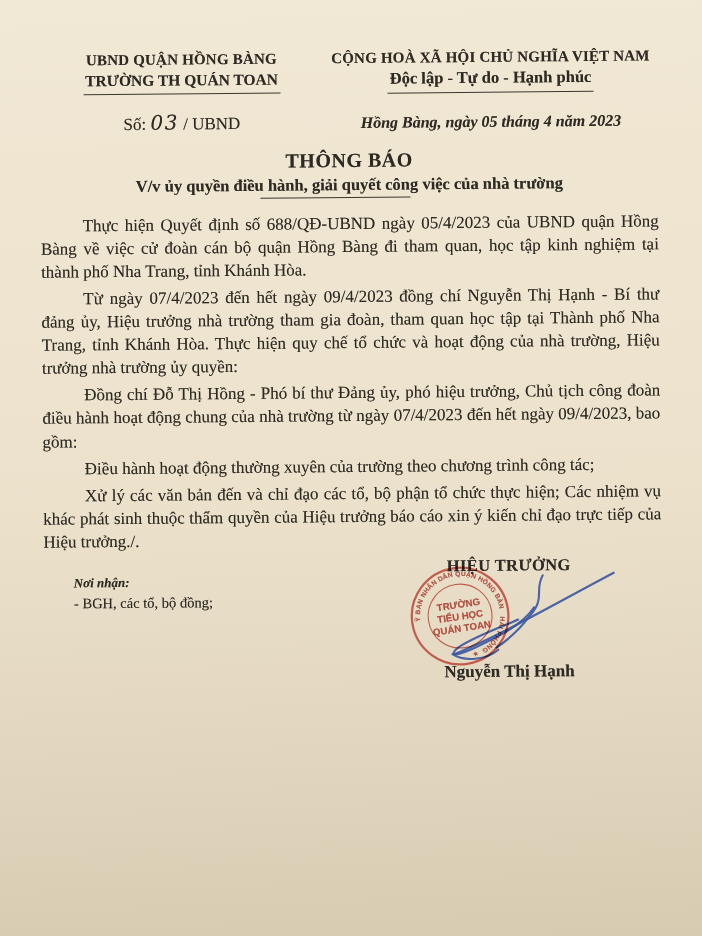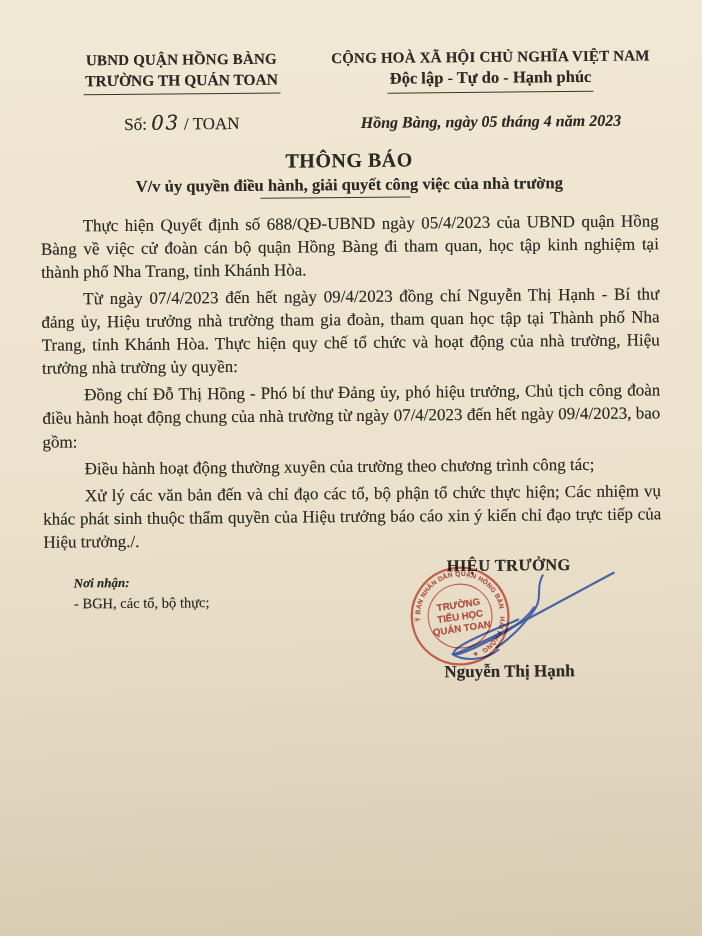--- a/index.html
+++ b/index.html
@@ -76,21 +76,21 @@
         <div class="motto1">CỘNG HOÀ XÃ HỘI CHỦ NGHĨA VIỆT NAM</div>
         <div><span class="motto2 underlined">Độc lập - Tự do - Hạnh phúc</span></div>
       </div>
     </div>
 
     <div class="meta-row">
       <div class="meta-left">
         <span class="doc-number">
           <span>Số:</span>
           <span class="handwritten">03</span>
-          <span>/ TOAN</span>
+          <span>/ UBND</span>
         </span>
       </div>
       <div class="meta-right">
         <span class="place-date">Hồng Bàng, ngày 05 tháng 4 năm 2023</span>
       </div>
     </div>
 
     <div class="title-block">
       <div class="doc-title">THÔNG BÁO</div>
       <div class="doc-subject">V/v ủy quyền điều hành, giải quyết công việc của nhà trường</div>
@@ -101,21 +101,21 @@
       <p>Thực hiện Quyết định số 688/QĐ-UBND ngày 05/4/2023 của UBND quận Hồng Bàng về việc cử đoàn cán bộ quận Hồng Bàng đi tham quan, học tập kinh nghiệm tại thành phố Nha Trang, tỉnh Khánh Hòa.</p>
       <p>Từ ngày 07/4/2023 đến hết ngày 09/4/2023 đồng chí Nguyễn Thị Hạnh - Bí thư đảng ủy, Hiệu trưởng nhà trường tham gia đoàn, tham quan học tập tại Thành phố Nha Trang, tỉnh Khánh Hòa. Thực hiện quy chế tổ chức và hoạt động của nhà trường, Hiệu trưởng nhà trường ủy quyền:</p>
       <p>Đồng chí Đỗ Thị Hồng - Phó bí thư Đảng ủy, phó hiệu trưởng, Chủ tịch công đoàn điều hành hoạt động chung của nhà trường từ ngày 07/4/2023 đến hết ngày 09/4/2023, bao gồm:</p>
       <p>Điều hành hoạt động thường xuyên của trường theo chương trình công tác;</p>
       <p>Xử lý các văn bản đến và chỉ đạo các tổ, bộ phận tổ chức thực hiện; Các nhiệm vụ khác phát sinh thuộc thẩm quyền của Hiệu trưởng báo cáo xin ý kiến chỉ đạo trực tiếp của Hiệu trưởng./.</p>
     </div>
 
     <div class="footer">
       <div class="recipients">
         <div class="recipients-label">Nơi nhận:</div>
-        <div class="recipient">- BGH, các tổ, bộ thực;</div>
+        <div class="recipient">- BGH, các tổ, bộ đồng;</div>
       </div>
 
       <div class="sign-block">
         <div class="signer-title">HIỆU TRƯỞNG</div>
 
         <svg class="stamp" viewBox="0 0 140 140" aria-hidden="true">
           <defs>
             <path id="arcTop" d="M 16,70 A 54,54 0 0 1 124,70"></path>
             <path id="arcRight" d="M 124,70 A 54,54 0 0 1 70,124"></path>
           </defs>

